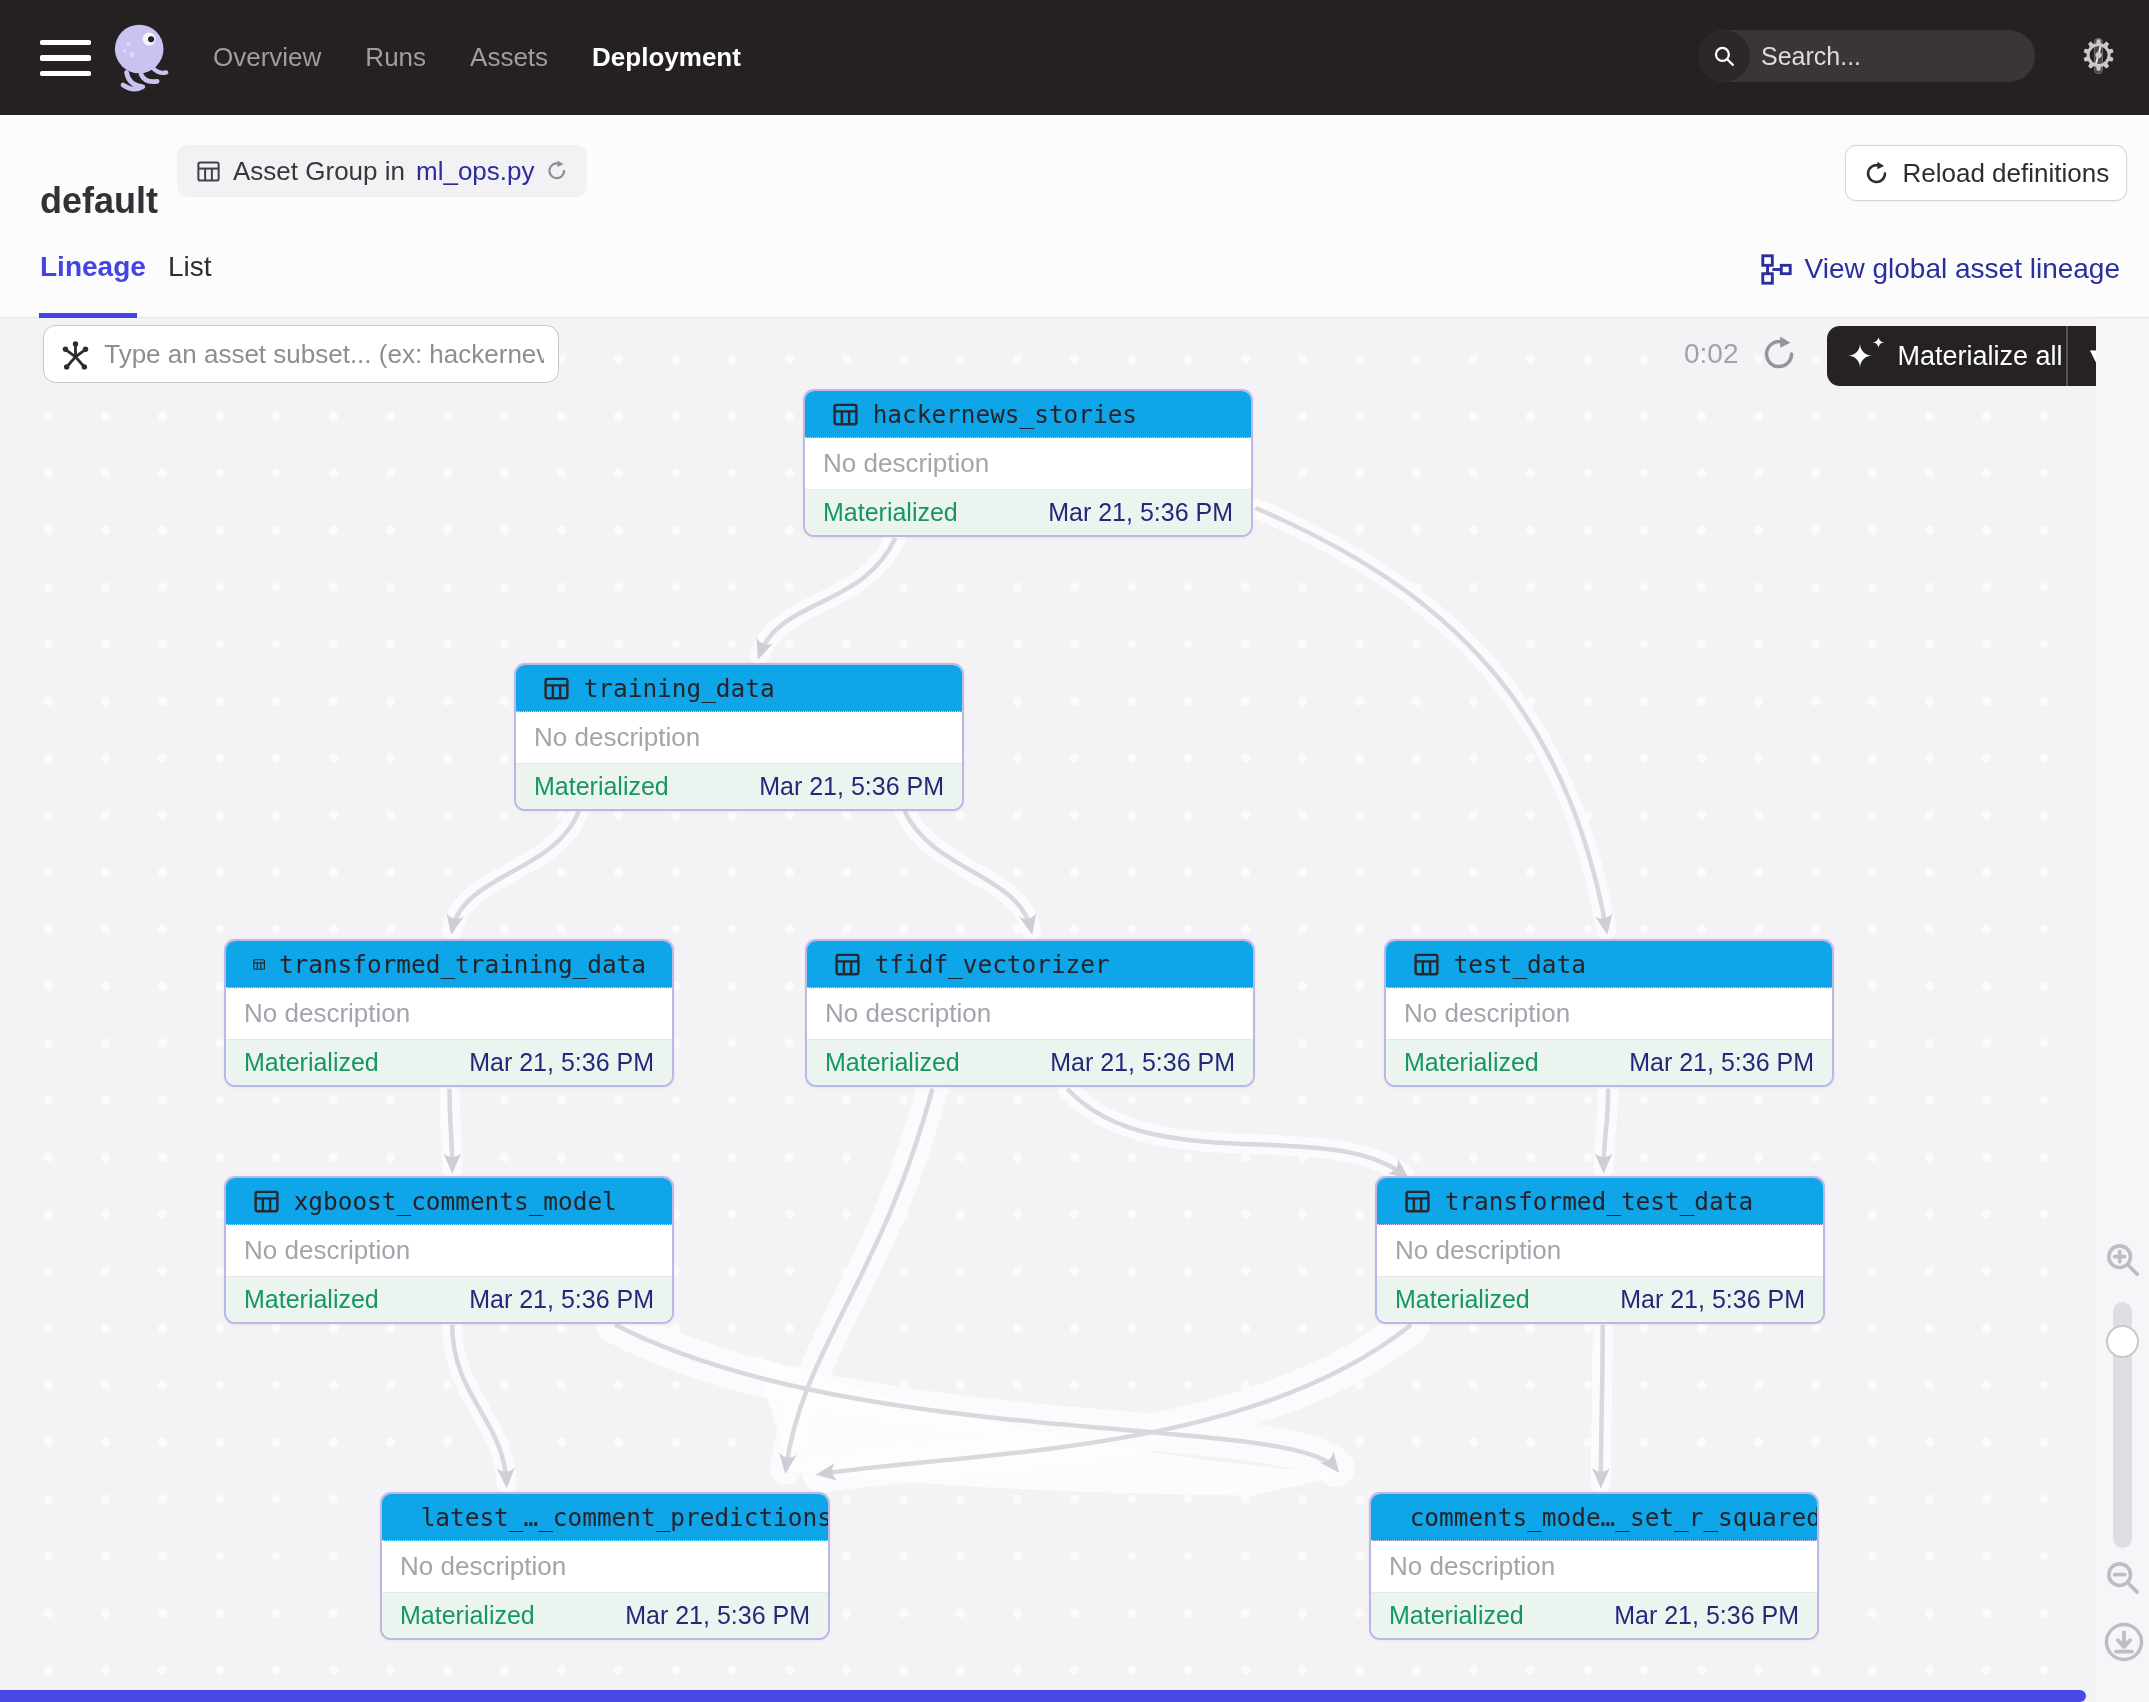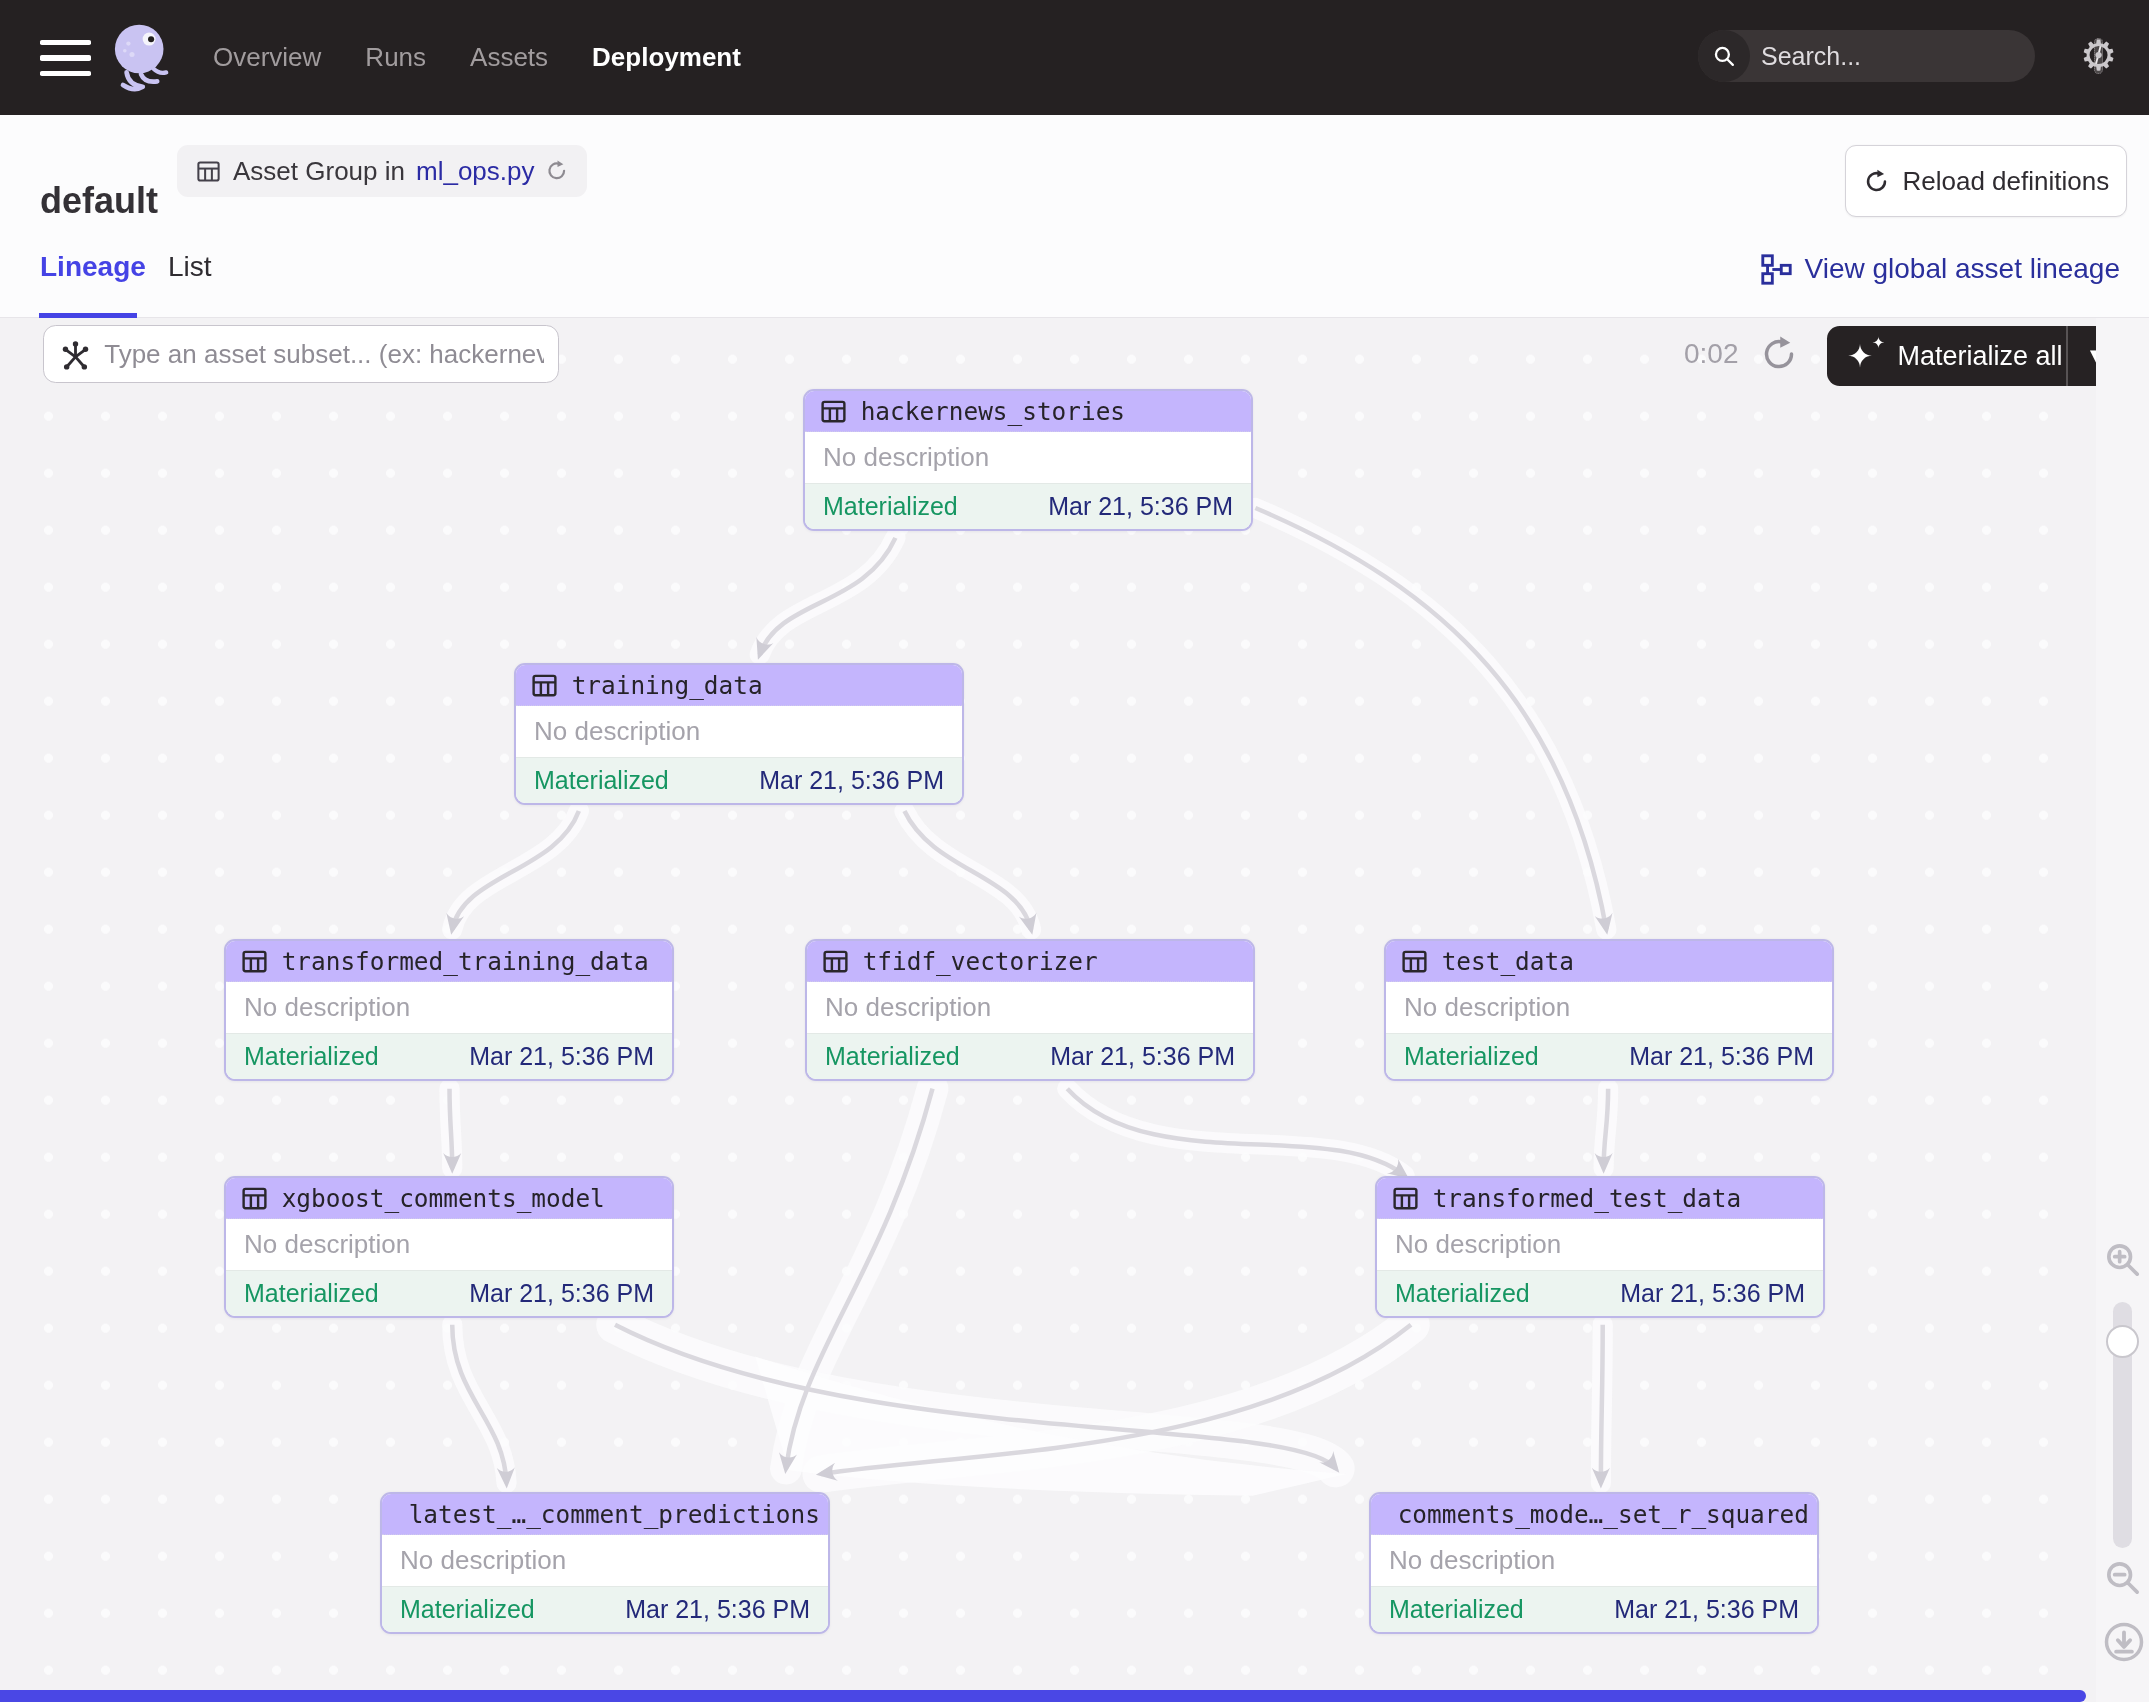--- a/index.html
+++ b/index.html
@@ -28,21 +28,21 @@
   .gear { position:absolute; left:2077px; top:34px; width:43px; height:43px;
     font-size:42px; line-height:43px; color:#CBC8CB; text-align:center; cursor:pointer; }
 
   
   .page-header { position:relative; height:120px; background:#FCFCFD; }
   .page-title { position:absolute; left:40px; top:36px; font-size:36px; font-weight:700; color:#343136;margin-top:29px; }
   .group-badge { position:absolute; left:177px; top:30px; height:52px; padding:0 18px;
     background:#F2F1F3; border-radius:11px; display:flex; align-items:center; gap:11px; cursor:pointer; }
   .group-badge .badge-text { font-size:26px; color:#3A373C; }
   .group-badge .badge-link { font-size:26px; color:#2B2BA4; }
-  .reload-btn { position:absolute; left:1845px; top:30px; width:282px; height:72px;
+  .reload-btn { position:absolute; left:1845px; top:30px; width:282px; height:56px;
     background:#FFFFFF; border:1.8px solid #D5D3D9; border-radius:11px;
     display:flex; align-items:center; justify-content:center; gap:12.7px; cursor:pointer;
     box-shadow:0 0.9px 1.8px rgba(0,0,0,.05); }
   .reload-btn .btn-label { font-size:26px; color:#2F2C31; }
 
   
   .tabs-row { position:relative; height:83px; background:#FCFCFD; border-bottom:1.8px solid #E7E5E9; }
   .tab { position:absolute; top:16.3px; font-size:28px; cursor:pointer; }
   .tab-lineage { left:40px; color:#4543E5; font-weight:700; }
   .tab-list { left:168px; color:#2F2C31; font-weight:500; }
@@ -72,22 +72,22 @@
   .materialize-label { font-size:27px; font-weight:500; }
   .sparkle-wrap { position:relative; width:36px; height:40px; }
   .sparkle-big { position:absolute; left:0; top:5.4px; font-size:31px; line-height:31px; }
   .sparkle-small { position:absolute; right:-1.8px; top:-0.9px; font-size:15.4px; line-height:15.4px; }
   .materialize-divider { width:1.8px; align-self:stretch; background:#575354; }
   .materialize-caret { width:58px; text-align:center; font-size:23.5px; }
 
   
   .asset-node { position:absolute; width:450px; border:2.7px solid #BDB7E8; border-radius:11px;
     background:#FFFFFF; overflow:hidden; box-shadow:0 0.9px 2.7px rgba(40,35,80,.06); cursor:pointer; }
-  .node-header { height:41px; background:#c4b5fd; display:flex; align-items:center; gap:12.7px;
-    padding:0 14px; border-bottom:0.9px dotted #CFCAEC; }
+  .node-header { height:47px; background:#0ea5e9; display:flex; align-items:center; gap:12.7px;
+    padding:0 26px; border-bottom:0.9px dotted #CFCAEC; }
   .node-name { font-family:"DejaVu Sans Mono", monospace; font-size:24.4px; color:#262329; white-space:nowrap; }
   .node-body { height:51px; background:#FFFFFF; display:flex; align-items:center; padding:0 18px; }
   .node-desc { font-size:26px; color:#A5A3AB; }
   .node-footer { height:46px; background:#ECF4F0; border-top:0.9px solid #E3E9E6;
     display:flex; align-items:center; justify-content:space-between; padding:0 18px; }
   .node-status { font-size:25px; color:#169662; }
   .node-time { font-size:25px; color:#232979; }
 
   
   .zoom-strip { position:absolute; right:0; top:0; width:53px; height:1384px; background:#F6F5F7; }

